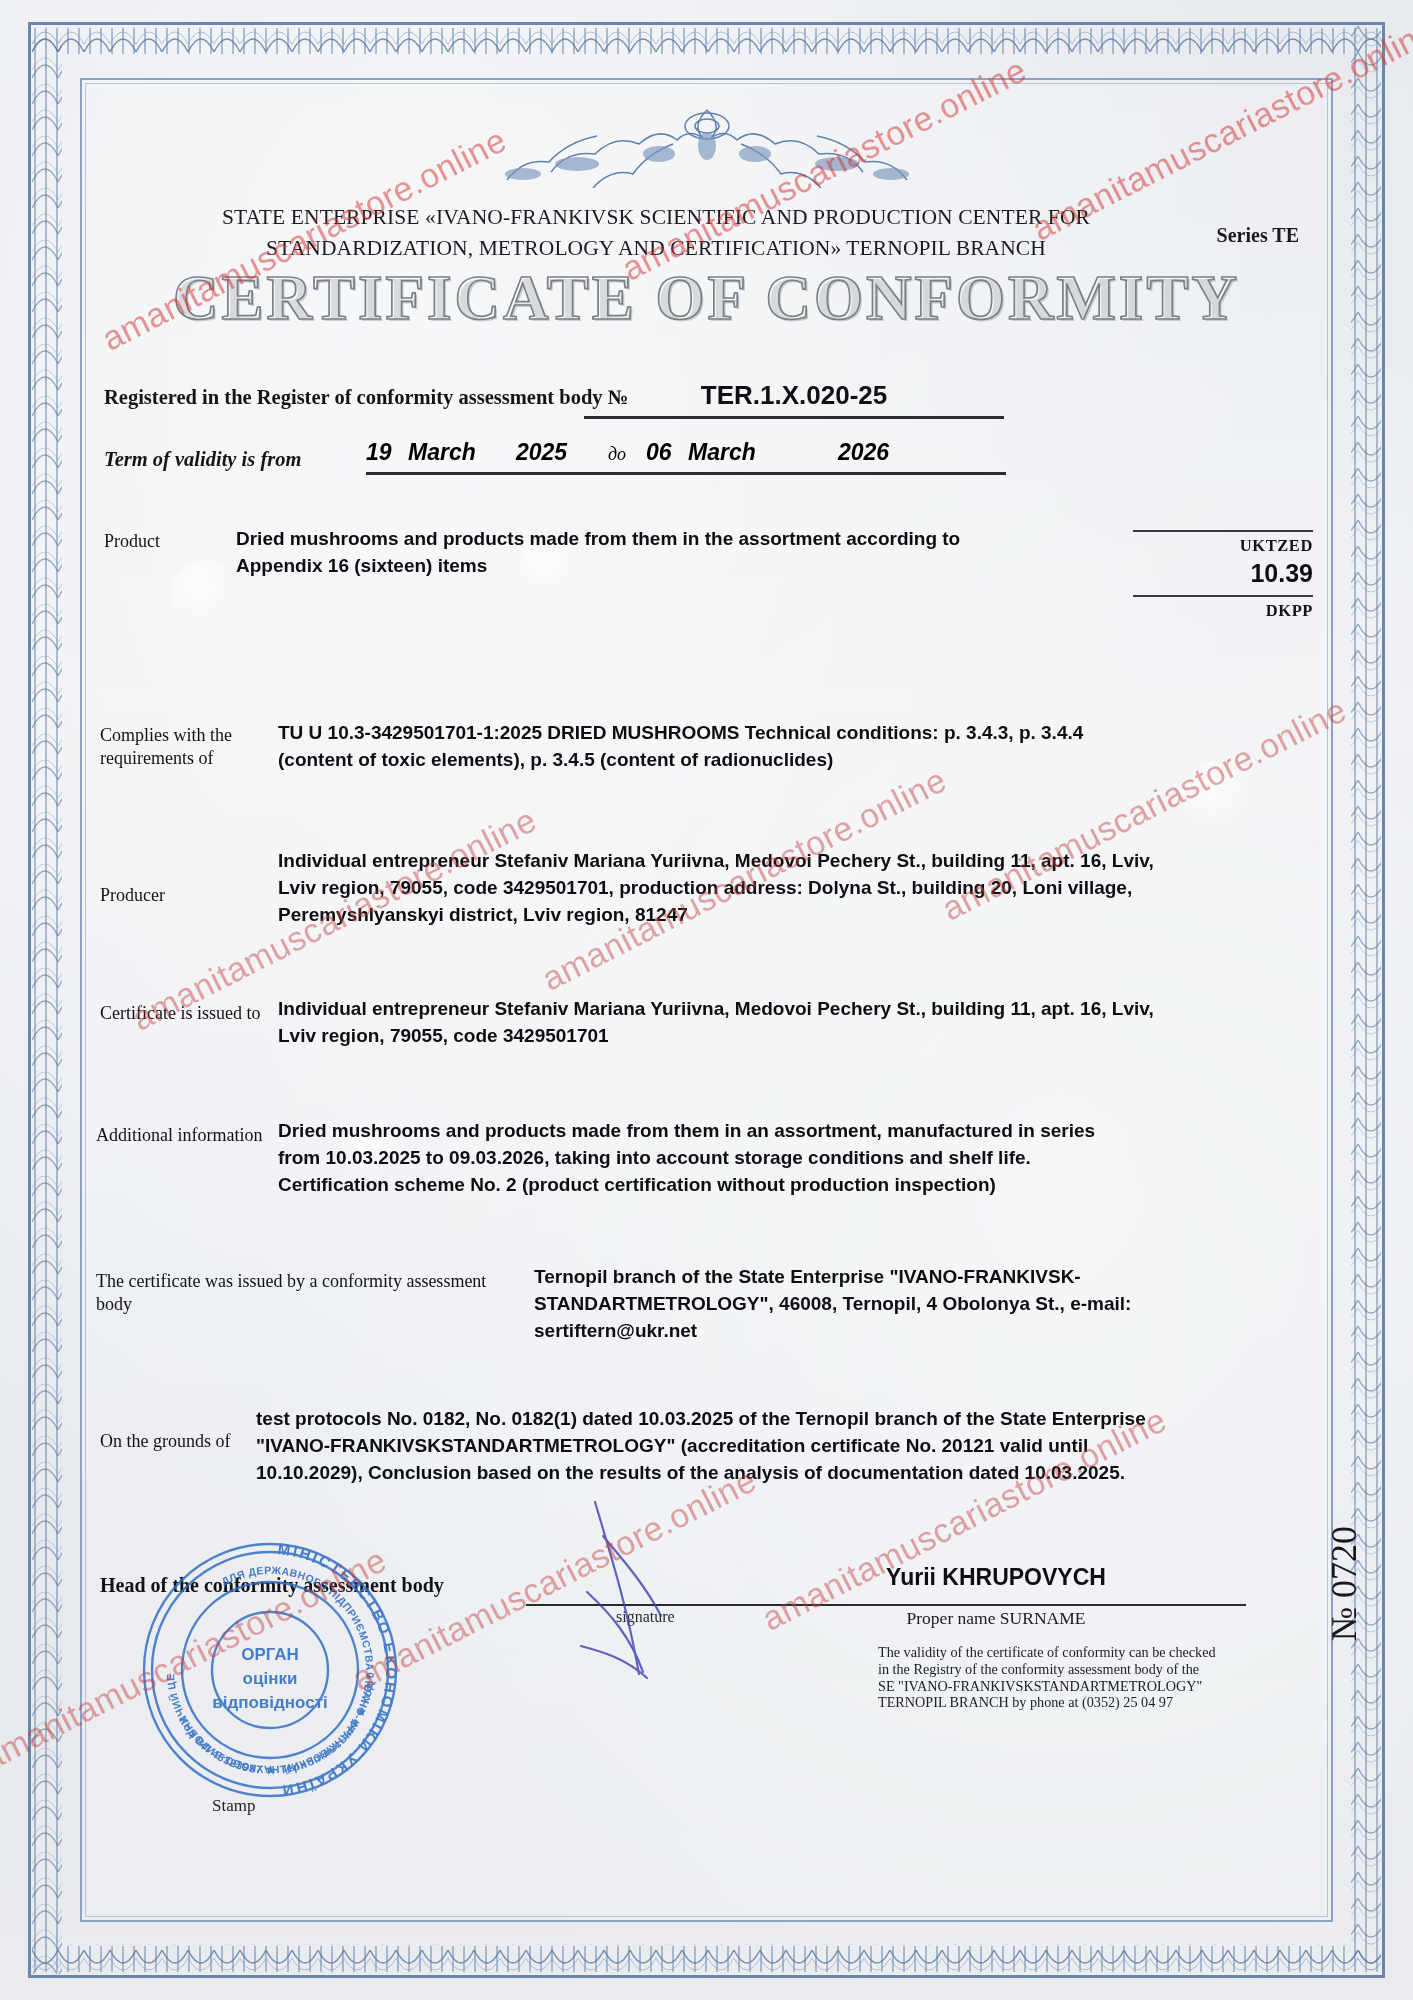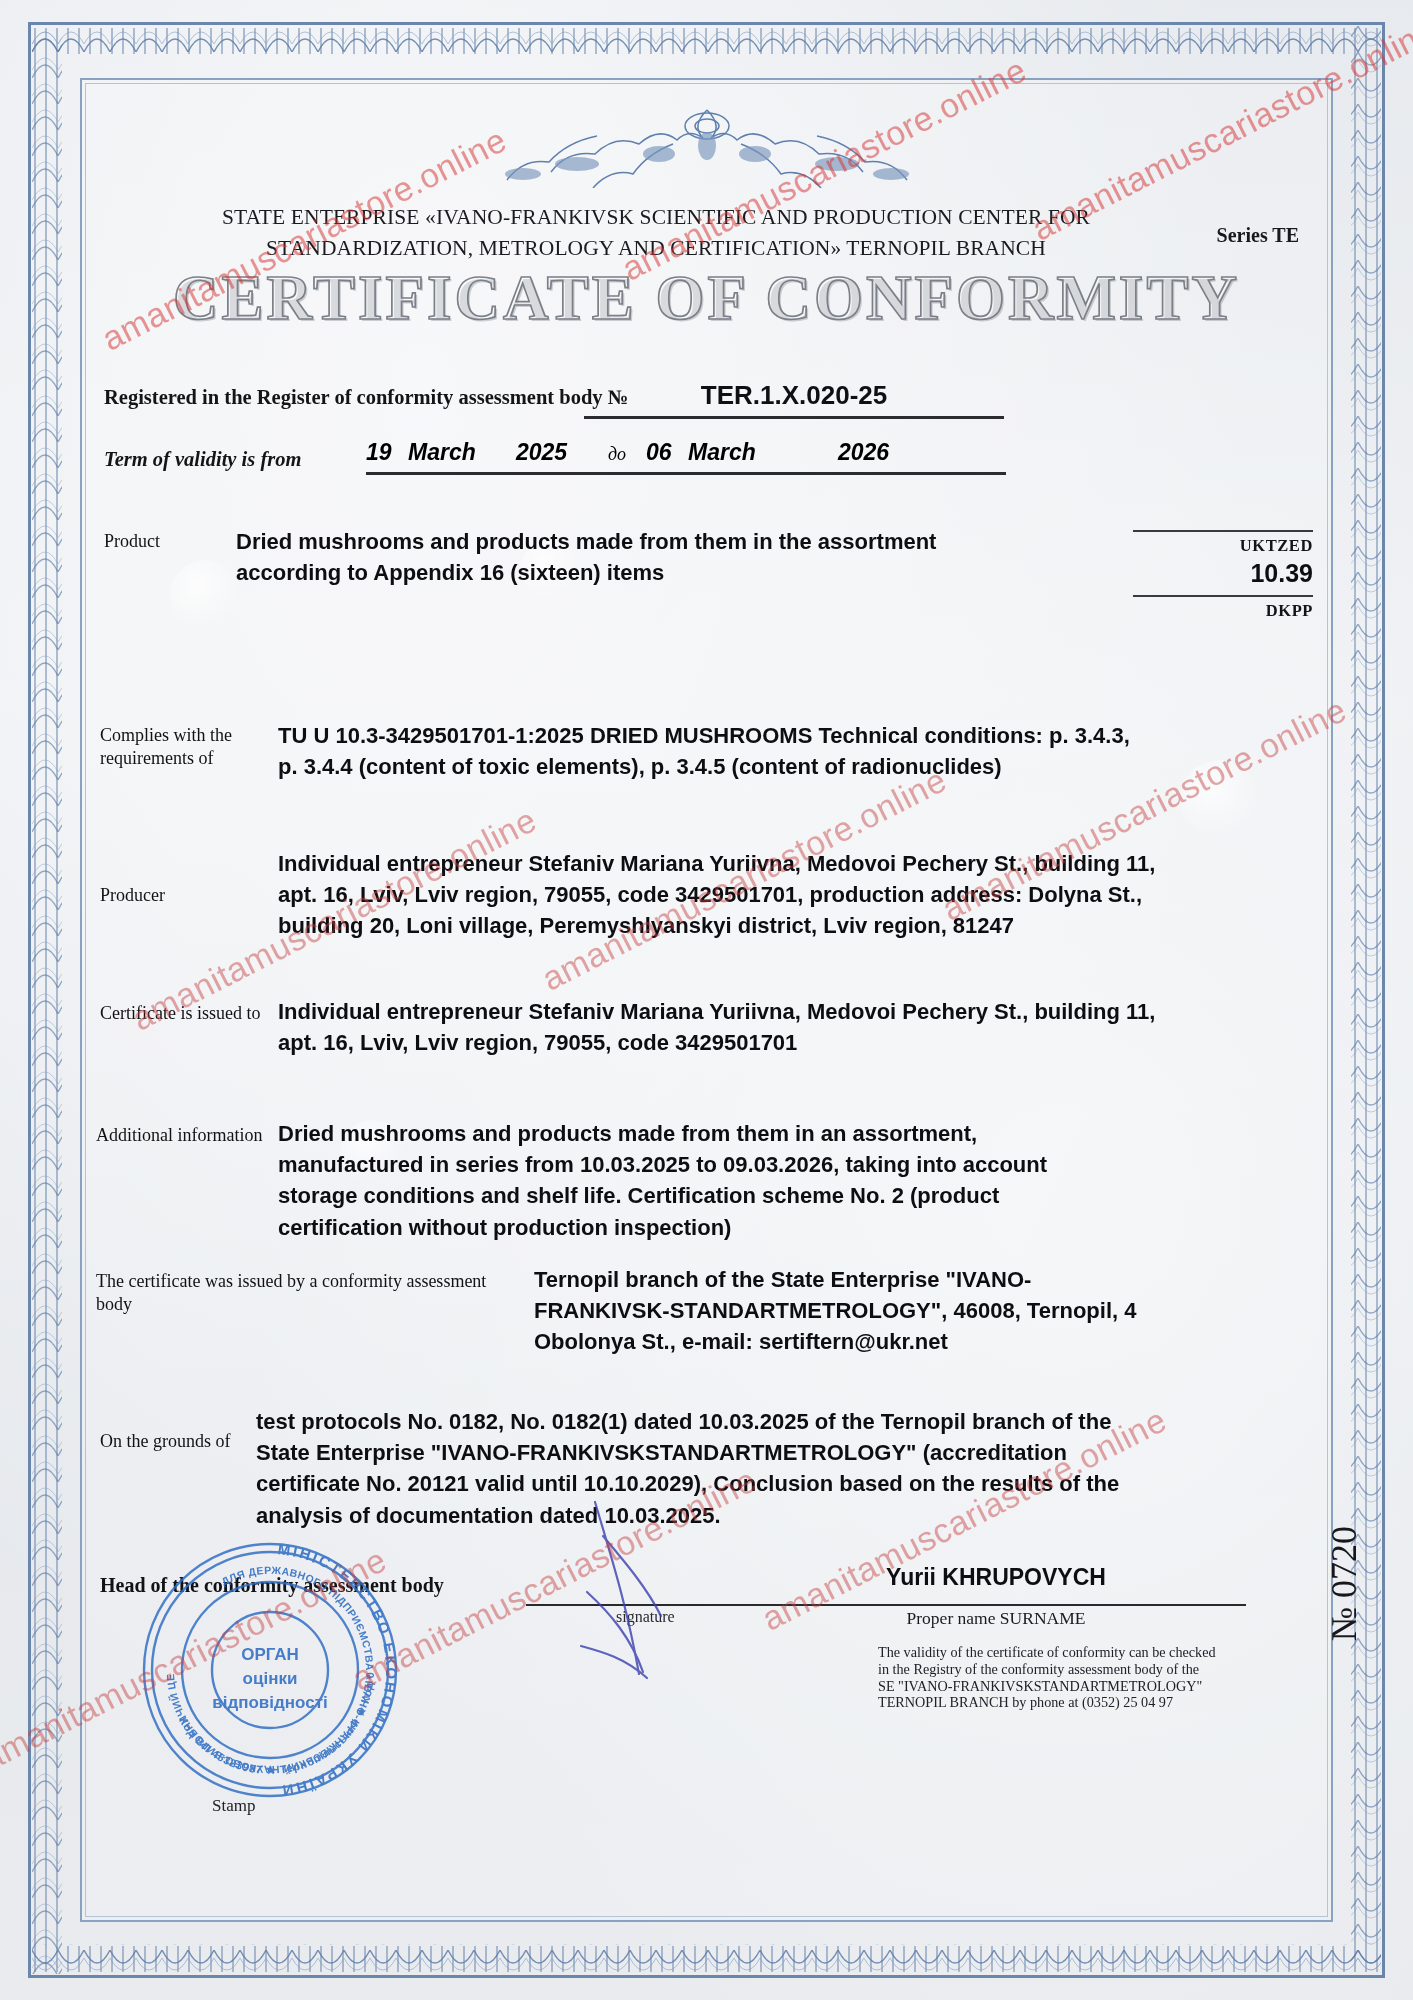--- a/index.html
+++ b/index.html
@@ -89,21 +89,21 @@
   .t-do{font-family:"Liberation Serif",serif;font-weight:normal;font-size:18px;width:38px;}
   .t-d2{width:42px;} .t-m2{width:150px;} .t-y2{width:80px;}
 
   .sect{position:absolute;}
   .sect-label{
     position:absolute;left:0;font-family:"Liberation Serif",serif;
     font-size:18px;color:#121215;line-height:1.3;
   }
   .sect-body{
     position:absolute;font-family:"Liberation Sans",sans-serif;font-weight:bold;
-    font-size:22px;line-height:1.42;color:#0e0e12;
+    font-size:19px;line-height:1.42;color:#0e0e12;
   }
 
   .uktzed-box{
     position:absolute;right:4px;top:430px;width:180px;text-align:right;
     font-family:"Liberation Serif",serif;
   }
   .uktzed-box .sep{border-top:2px solid #3a3a3e;margin:4px 0;}
   .uktzed-box .cap{font-size:16.5px;font-weight:bold;letter-spacing:.6px;color:#141418;}
   .uktzed-box .code{font-family:"Liberation Sans",sans-serif;font-weight:bold;font-size:25px;padding:3px 0;color:#0e0e12;}
 

